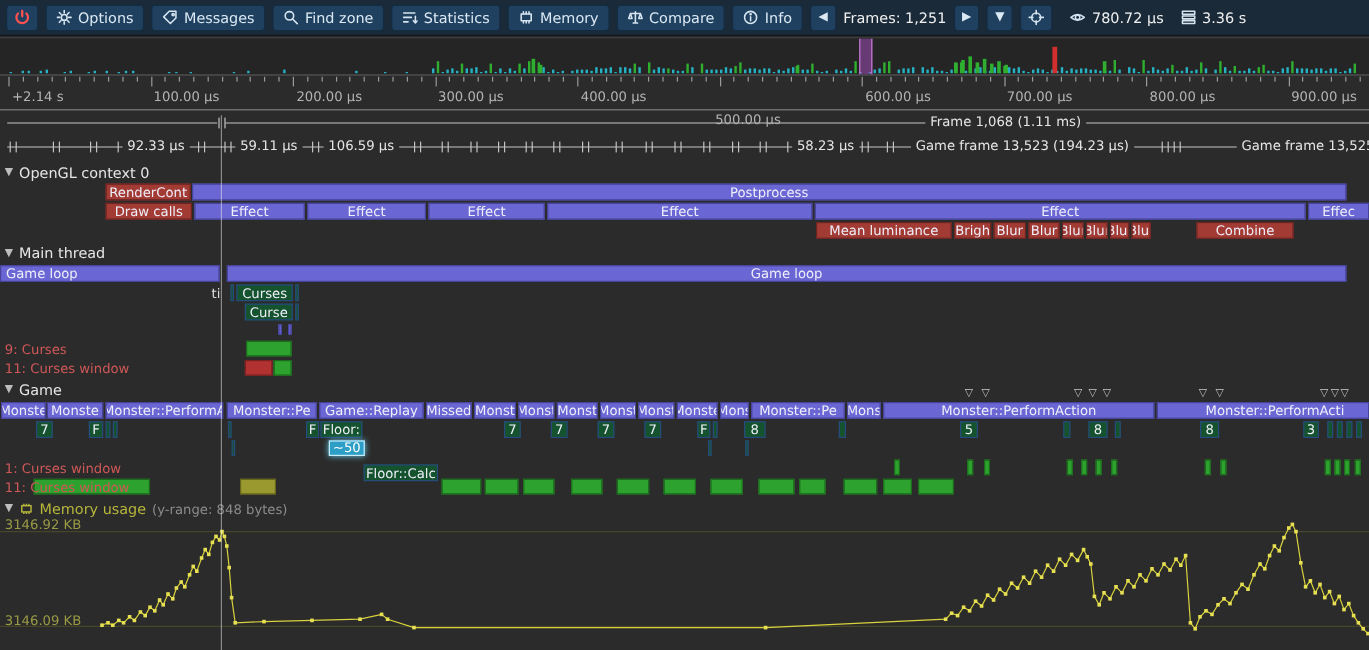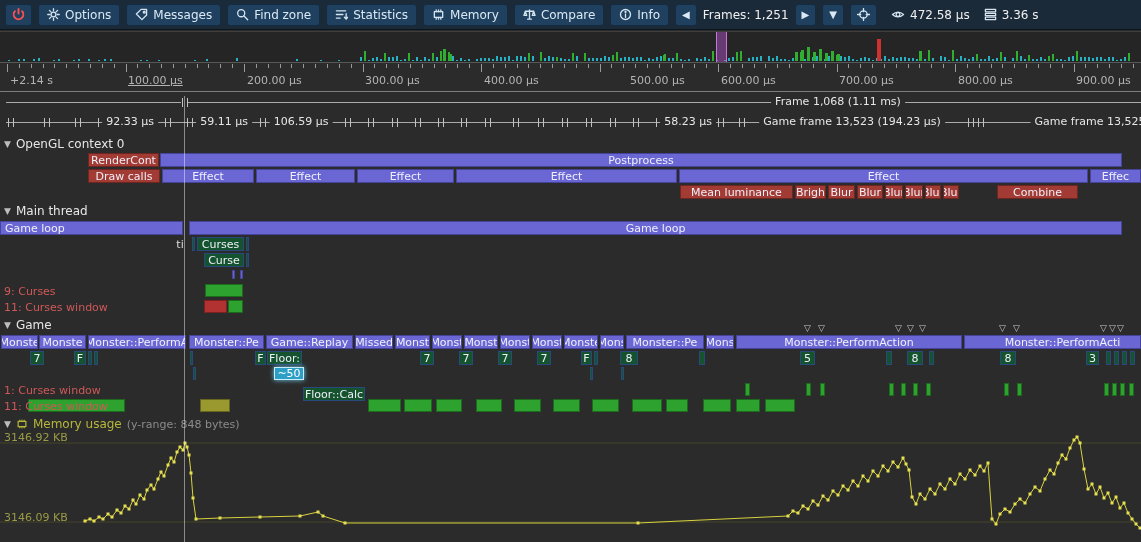--- a/index.html
+++ b/index.html
@@ -140,21 +140,21 @@
       <svg class="icn" width="13" height="13" viewBox="0 0 14 14">
           <circle cx="7" cy="7" r="4"></circle>
           <path d="M7 .5V4M7 10v3.5M.5 7H4M10 7h3.5"></path>
         </svg>
     </button>
     <span class="tb-group">
       <svg class="icn" width="14" height="13" viewBox="0 0 14 14">
           <path d="M1 7Q7 1.8 13 7 7 12.2 1 7Z"></path>
           <circle cx="7" cy="7" r="2"></circle>
         </svg>
-      <span>472.58 µs</span>
+      <span>780.72 µs</span>
     </span>
     <span class="tb-group">
       <svg class="icn" width="13" height="13" viewBox="0 0 14 14">
           <rect x="1.5" y="1.5" width="11" height="2.6"></rect>
           <rect x="1.5" y="5.7" width="11" height="2.6"></rect>
           <rect x="1.5" y="9.9" width="11" height="2.6"></rect>
         </svg>
       <span>3.36 s</span>
     </span>
   </div>
@@ -473,25 +473,25 @@
       <div class="tick" style="left: 1038px; height: 4px;"></div>
       <div class="tick" style="left: 1050px; height: 4px;"></div>
       <div class="tick" style="left: 1062px; height: 4px;"></div>
       <div class="tick" style="left: 1074px; height: 8px;"></div>
       <div class="tick" style="left: 1085px; height: 4px;"></div>
       <div class="tick" style="left: 1097px; height: 4px;"></div>
       <div class="tick" style="left: 1109px; height: 4px;"></div>
       <div class="tick" style="left: 1121px; height: 4px;"></div>
       <div class="tick" style="left: 1133px; height: 4px;"></div>
       <div class="tlabel" style="left: 10px;">+2.14 s</div>
-      <div class="tlabel" style="left: 128px; text-decoration: underline;">100.00 µs</div>
+      <div class="tlabel" style="left: 128px;">100.00 µs</div>
       <div class="tlabel" style="left: 247px;">200.00 µs</div>
       <div class="tlabel" style="left: 365px;">300.00 µs</div>
       <div class="tlabel" style="left: 484px;">400.00 µs</div>
-      <div class="tlabel" style="left: 630px;">500.00 µs</div>
+      <div class="tlabel" style="left: 596px; margin-top: 19px;">500.00 µs</div>
       <div class="tlabel" style="left: 721px;">600.00 µs</div>
       <div class="tlabel" style="left: 839px;">700.00 µs</div>
       <div class="tlabel" style="left: 958px;">800.00 µs</div>
       <div class="tlabel" style="left: 1076px;">900.00 µs</div>
     </div>
 
   <div id="frow1" class="frow">
       <div class="fline" style="left: 6px; width: 175px;"></div>
       <div class="fline" style="left: 188px; width: 953px;"></div>
       <div class="fmark" style="left: 182px;"></div>

